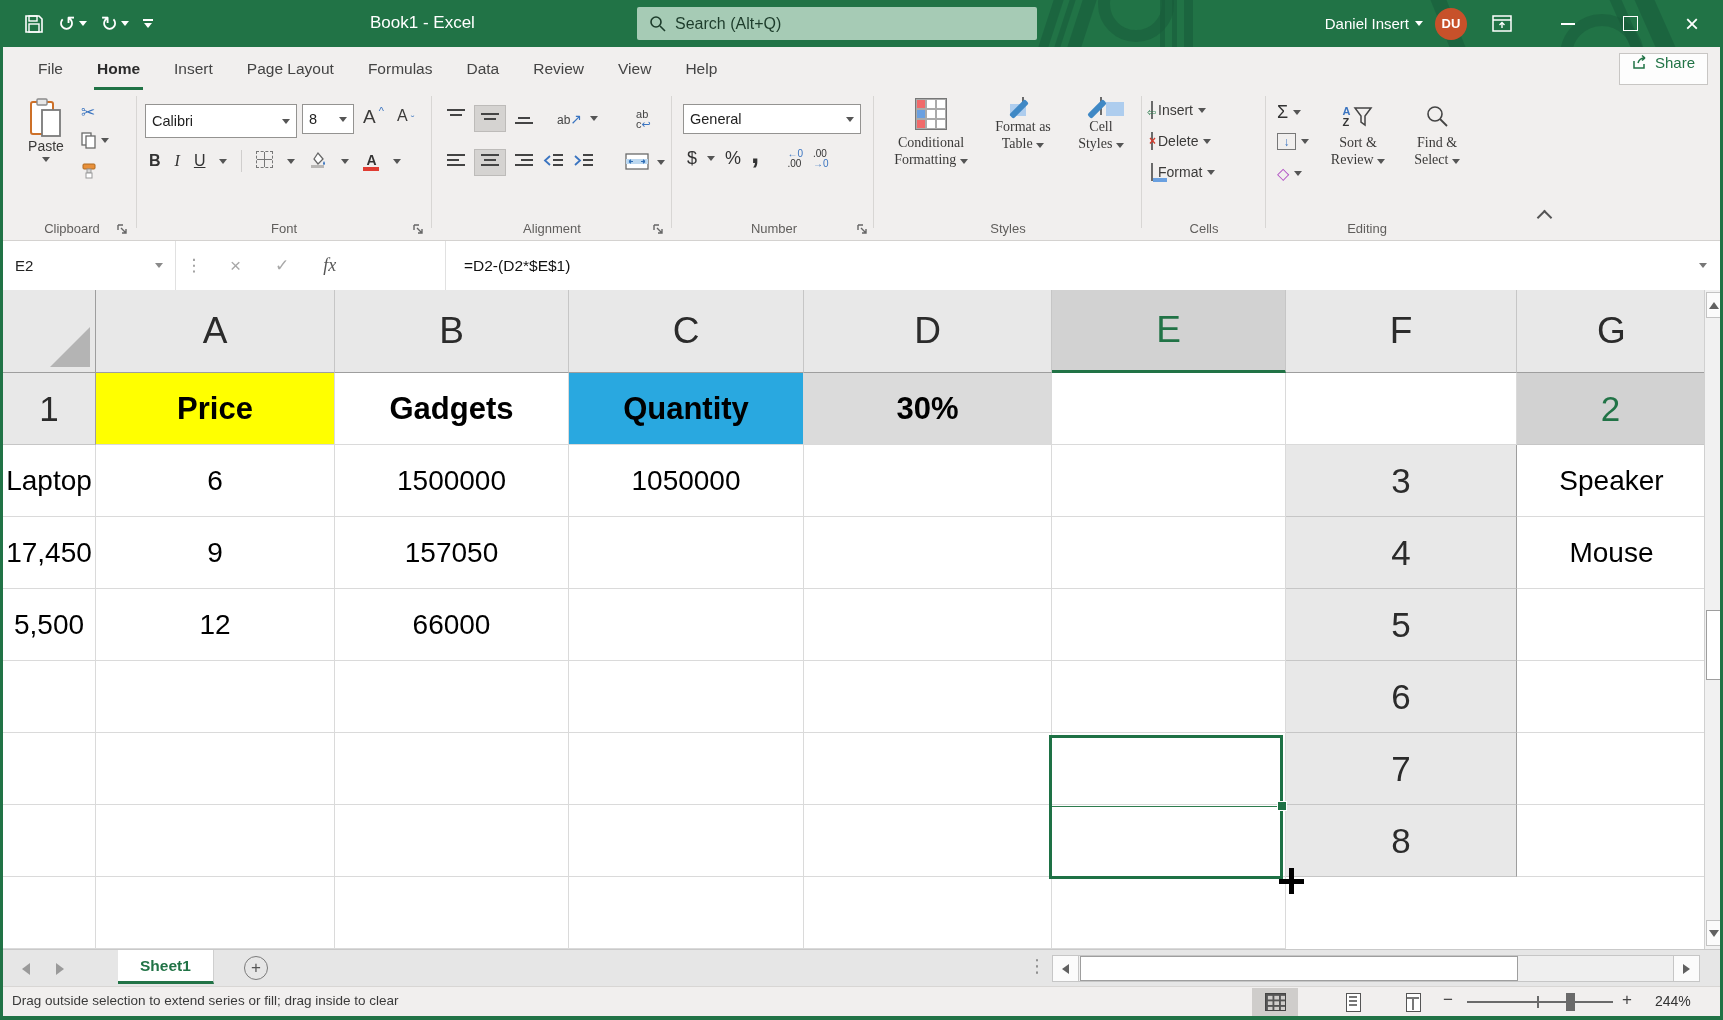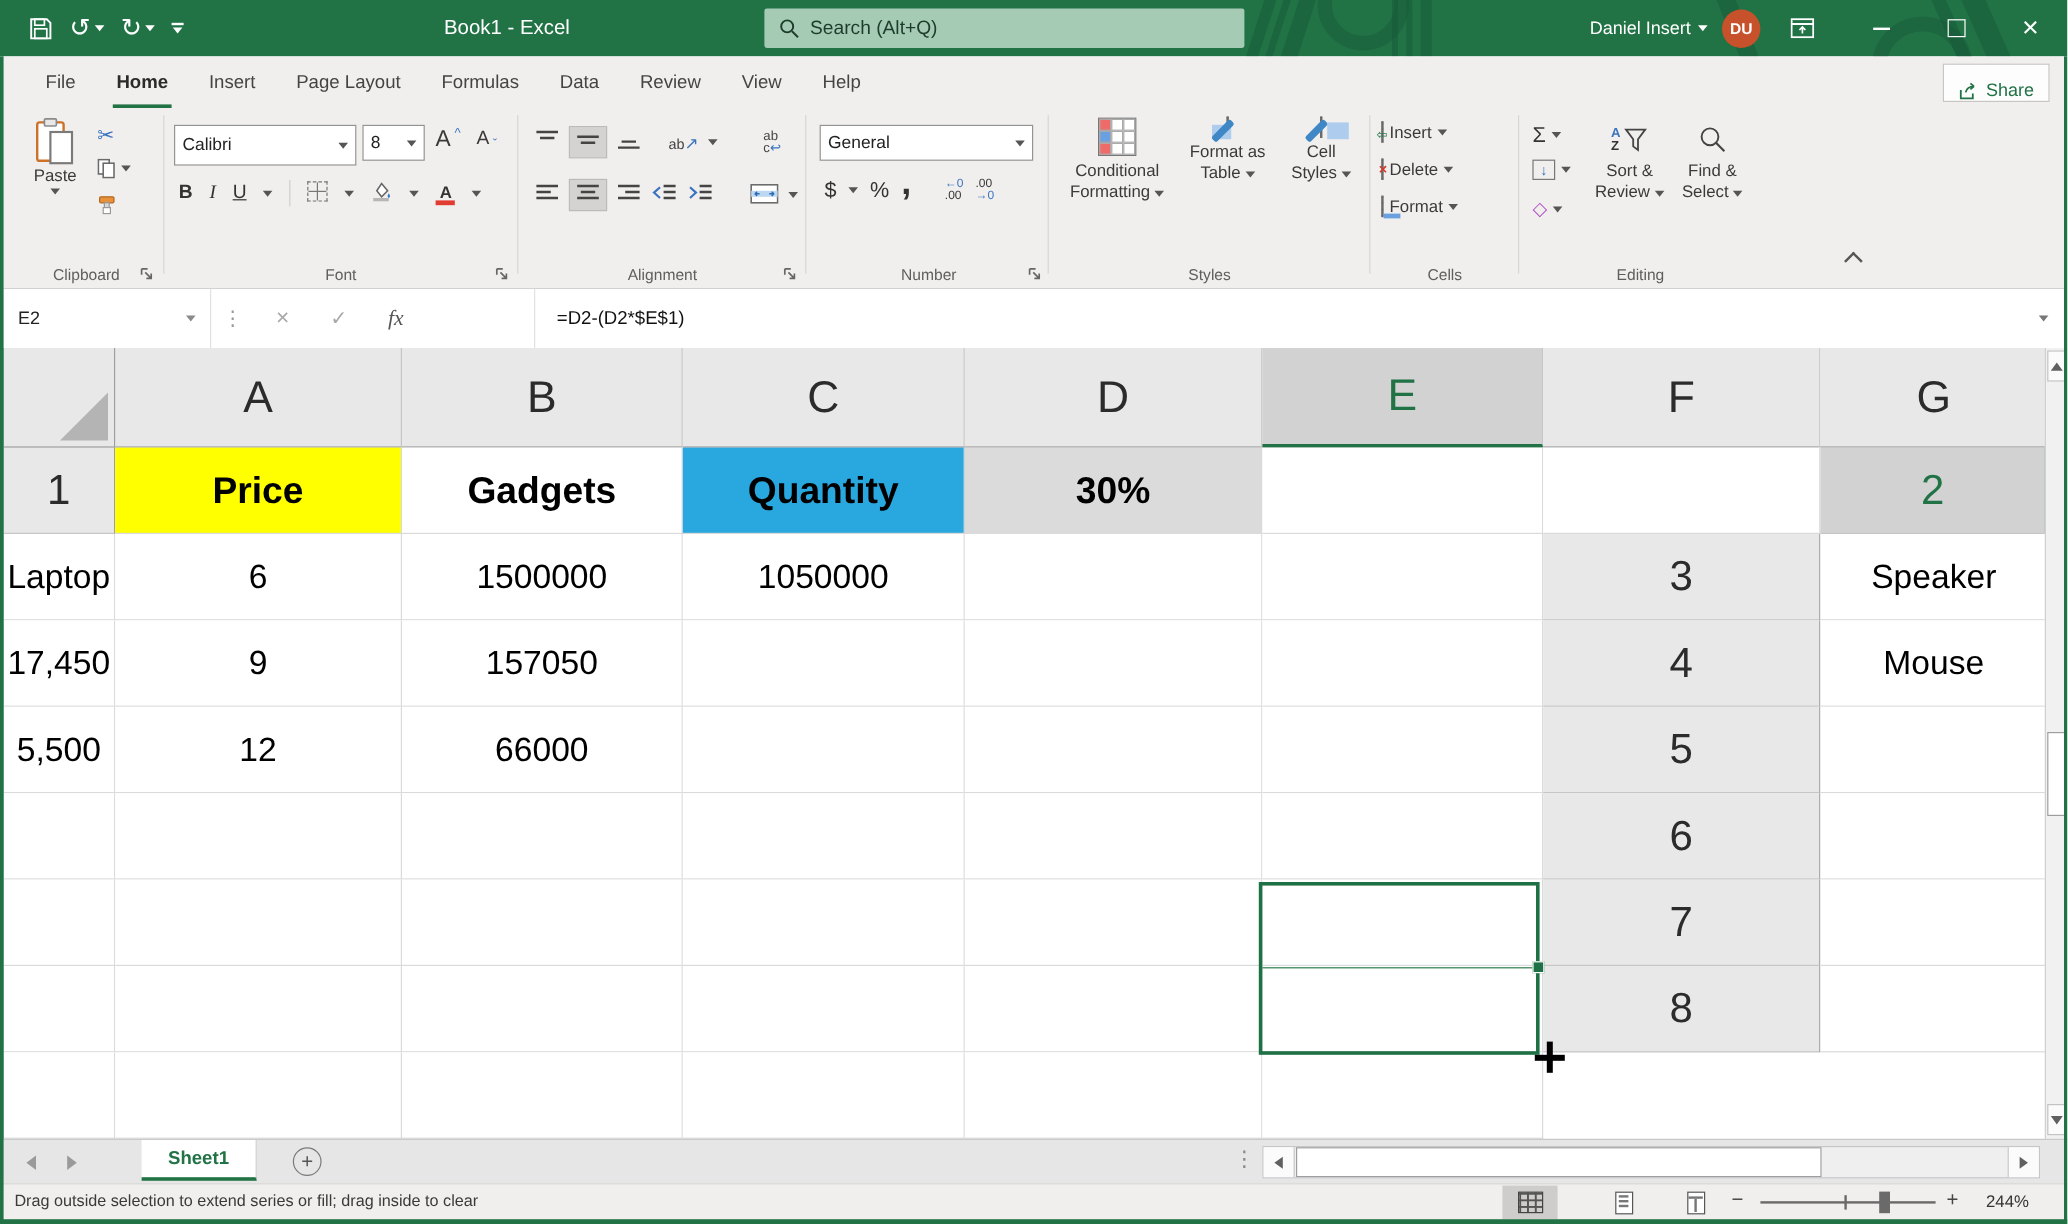--- a/index.html
+++ b/index.html
@@ -18,36 +18,36 @@
   .searchpill span{color:#1d3c2b;font-size:16px;}
   .tb-right{position:absolute;right:0;top:0;height:47px;display:flex;align-items:center;gap:0;z-index:2;}
   .username{font-size:15px;color:#fff;margin-right:6px;}
   .avatar{width:32px;height:32px;border-radius:50%;background:#c7512a;color:#fff;font-size:13px;font-weight:bold;display:flex;align-items:center;justify-content:center;margin-left:12px;}
   .winbtn{width:62px;height:47px;display:flex;align-items:center;justify-content:center;color:#fff;}
   
   .tabrow{position:absolute;left:3px;top:47px;width:1717px;height:43px;background:#f1efee;display:flex;align-items:center;padding-left:18px;box-sizing:border-box;}
   .rtab{position:relative;height:43px;display:flex;align-items:center;padding:0 17px;font-size:15.5px;color:#444;}
   .rtab.active{font-weight:bold;color:#2b2b2b;}
   .rtab.active::after{content:"";position:absolute;left:14px;right:14px;bottom:0;height:3px;background:#217346;}
-  .sharebtn{position:absolute;right:12px;top:6px;height:30px;display:flex;align-items:flex-end;gap:6px;padding:0 12px;border:1px solid #c8c6c4;background:#fdfdfd;color:#217346;font-size:15px;}
+  .sharebtn{position:absolute;right:12px;top:6px;height:30px;display:flex;align-items:flex-start;gap:6px;padding:0 12px;border:1px solid #c8c6c4;background:#fdfdfd;color:#217346;font-size:15px;}
   
   .ribbon{position:absolute;left:3px;top:90px;width:1717px;height:150px;background:#f1efee;border-bottom:1px solid #d4d2d0;}
   .rgroup{position:absolute;top:0;height:150px;}
   .gsep{position:absolute;top:6px;width:1px;height:132px;background:#d8d6d4;}
   .glabel{position:absolute;bottom:4px;left:0;right:0;text-align:center;font-size:13px;color:#605e5c;}
   .launcher{position:absolute;bottom:5px;right:4px;width:13px;height:13px;}
   .bigbtn{position:absolute;display:flex;flex-direction:column;align-items:center;color:#3b3a39;font-size:14px;}
   .smallrow{position:absolute;display:flex;align-items:center;gap:5px;font-size:14px;color:#3b3a39;}
   .combo{position:absolute;background:#fff;border:1px solid #949391;display:flex;align-items:center;justify-content:space-between;padding:0 6px;font-size:14.5px;color:#222;box-sizing:border-box;}
   .carev-d{width:0;height:0;border-left:4px solid transparent;border-right:4px solid transparent;border-top:5px solid #555;display:inline-block;}
   .hl{background:#d5d3d1;outline:1px solid #bdbbb9;}
   .alico{display:inline-block;}
   .fontbtn{font-size:16px;color:#333;}
   .minigrid{width:18px;height:15px;border:1px solid #6a6a6a;background-image:linear-gradient(#9a9a9a 1px,transparent 1px),linear-gradient(90deg,#9a9a9a 1px,transparent 1px);background-size:6px 5px;position:relative;}
-  .twoline{line-height:17px;text-align:center;}
+  .twoline{line-height:17px;text-align:center;font-family:Liberation Serif, serif;}
   .cf-grid{width:30px;height:30px;border:1px solid #777;display:grid;grid-template-columns:1fr 1fr 1fr;grid-template-rows:1fr 1fr 1fr;background:#fff;}
   .cf-grid div{border:0.5px solid #aaa;}
   .brush{position:absolute;width:22px;height:6px;background:#3f88c5;transform:rotate(-45deg);border-radius:2px;}
   
   .fbar{position:absolute;left:3px;top:241px;width:1717px;height:49px;background:#fff;border-bottom:1px solid #bdbdbd;display:flex;align-items:stretch;}
   .namebox{width:148px;display:flex;align-items:center;justify-content:space-between;padding:0 12px;font-size:15px;color:#222;border-right:1px solid #e1e1e1;}
   .fbtns{width:215px;display:flex;align-items:center;gap:34px;padding-left:18px;border-right:1px solid #e1e1e1;color:#a8a8a8;font-size:17px;}
   .ftext{flex:1;display:flex;align-items:center;padding-left:18px;font-size:15.5px;color:#111;}
   
   .sheet{position:absolute;left:0px;top:290px;width:1704px;height:659px;display:grid;grid-template-columns:93px 239px 234px 235px 248px 234px 231px 190px;grid-template-rows:83px repeat(8,72px);background:#fff;border-left:3px solid #217346;box-sizing:border-box;}
@@ -442,21 +442,21 @@
           <span style="display:inline-flex;flex-direction:column;font-size:11px;font-weight:bold;line-height:11px;">
               <span style="color:#3a74c0;">A</span>
               <span style="color:#333;">Z</span>
             </span>
           <svg width="20" height="22" viewBox="0 0 20 22">
               <path d="M2 2 H18 L12 10 V19 L8 16 V10 Z" fill="none" stroke="#444" stroke-width="1.5"></path>
             </svg>
         </span>
         <span class="twoline"><span>Sort &amp;</span><br><span>Review</span> <span class="carev-d"></span></span>
       </div>
-      <div class="bigbtn" style="left:126px;top:10px;width:64px;">
+      <div class="bigbtn" style="left:136px;top:10px;width:64px;">
         <span style="display:flex;align-items:center;height:34px;">
           <svg width="26" height="26" viewBox="0 0 26 26">
               <circle cx="11" cy="10" r="7" fill="none" stroke="#444" stroke-width="1.6"></circle>
               <line x1="16" y1="15" x2="23" y2="22" stroke="#444" stroke-width="1.8"></line>
             </svg>
         </span>
         <span class="twoline"><span>Find &amp;</span><br><span>Select</span> <span class="carev-d"></span></span>
       </div>
       <div class="glabel">Editing</div>
     </div>

